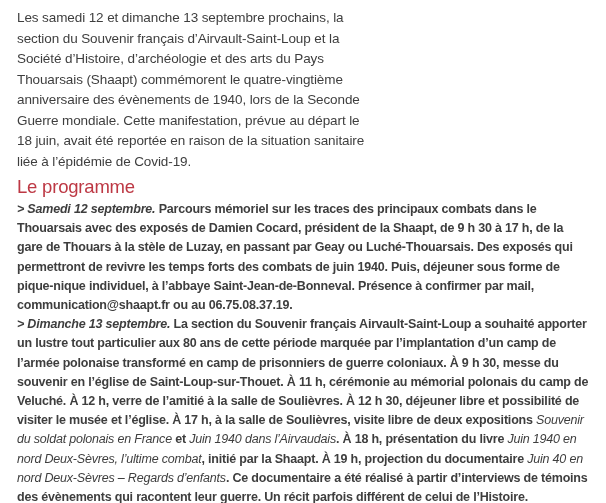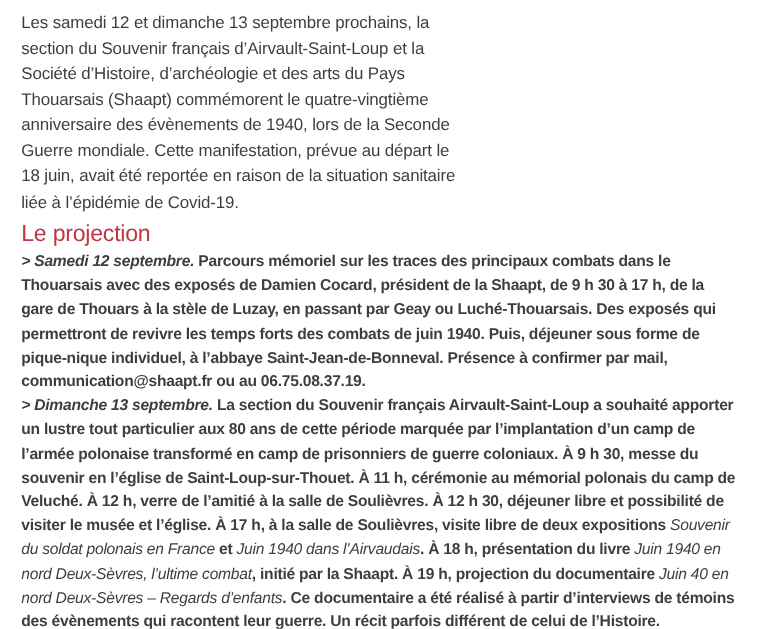--- a/index.html
+++ b/index.html
@@ -45,19 +45,19 @@
   .seg-bold { font-weight: 700; font-style: italic; }
   .seg-italic { font-style: italic; }
   .seg-normal { font-weight: 700; font-style: normal; }
 </style>
 </head>
 <body>
 
 <div class="content">
   <p class="intro">Les samedi 12 et dimanche 13 septembre prochains, la section du Souvenir français d’Airvault-Saint-Loup et la Société d’Histoire, d’archéologie et des arts du Pays Thouarsais (Shaapt) commémorent le quatre-vingtième anniversaire des évènements de 1940, lors de la Seconde Guerre mondiale. Cette manifestation, prévue au départ le 18 juin, avait été reportée en raison de la situation sanitaire liée à l’épidémie de Covid-19.</p>
 
-  <h2 class="heading">Le projection</h2>
+  <h2 class="heading">Le programme</h2>
 
   <div>
       <p class="para"><span class="seg-bold">&gt; Samedi 12 septembre.</span><span class="seg-normal"> Parcours mémoriel sur les traces des principaux combats dans le Thouarsais avec des exposés de Damien Cocard, président de la Shaapt, de 9 h 30 à 17 h, de la gare de Thouars à la stèle de Luzay, en passant par Geay ou Luché-Thouarsais. Des exposés qui permettront de revivre les temps forts des combats de juin 1940. Puis, déjeuner sous forme de pique-nique individuel, à l’abbaye Saint-Jean-de-Bonneval. Présence à confirmer par mail, communication@<wbr>shaapt.fr ou au 06.75.08.37.19.</span></p>
       <p class="para"><span class="seg-bold">&gt; Dimanche 13 septembre.</span><span class="seg-normal"> La section du Souvenir français Airvault-Saint-Loup a souhaité apporter un lustre tout particulier aux 80 ans de cette période marquée par l’implantation d’un camp de l’armée polonaise transformé en camp de prisonniers de guerre coloniaux. À 9 h 30, messe du souvenir en l’église de Saint-Loup-sur-Thouet. À 11 h, cérémonie au mémorial polonais du camp de Veluché. À 12 h, verre de l’amitié à la salle de Soulièvres. À 12 h 30, déjeuner libre et possibilité de visiter le musée et l’église. À 17 h, à la salle de Soulièvres, visite libre de deux expositions </span><span class="seg-italic">Souvenir du soldat polonais en France</span><span class="seg-normal"> et </span><span class="seg-italic">Juin 1940 dans l’Airvaudais</span><span class="seg-normal">. À 18 h, présentation du livre </span><span class="seg-italic">Juin 1940 en nord Deux-Sèvres, l’ultime combat</span><span class="seg-normal">, initié par la Shaapt. À 19 h, projection du documentaire </span><span class="seg-italic">Juin 40 en nord Deux-Sèvres – Regards d’enfants</span><span class="seg-normal">. Ce documentaire a été réalisé à partir d’interviews de témoins des évènements qui racontent leur guerre. Un récit parfois différent de celui de l’Histoire.</span></p>
     </div>
 </div>
 
 </body></html>

